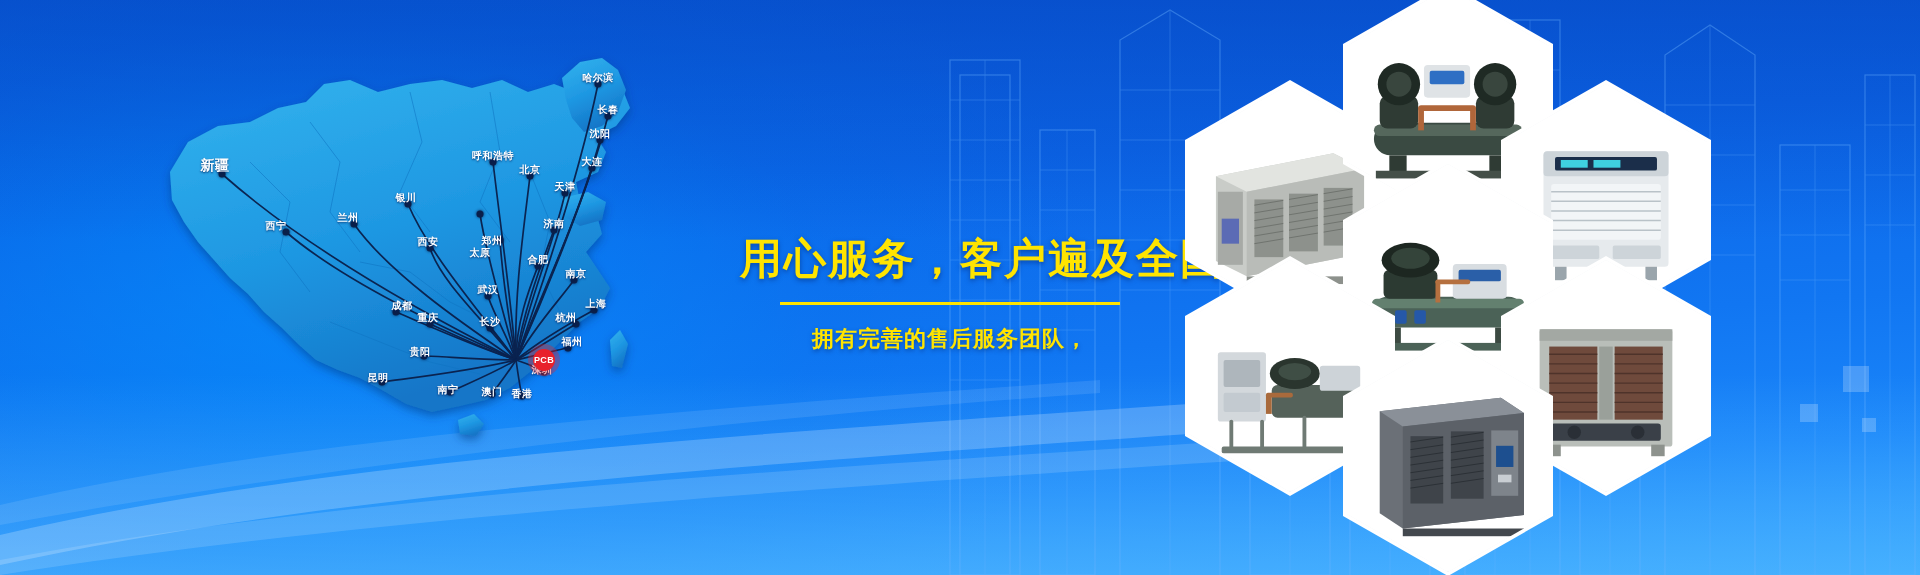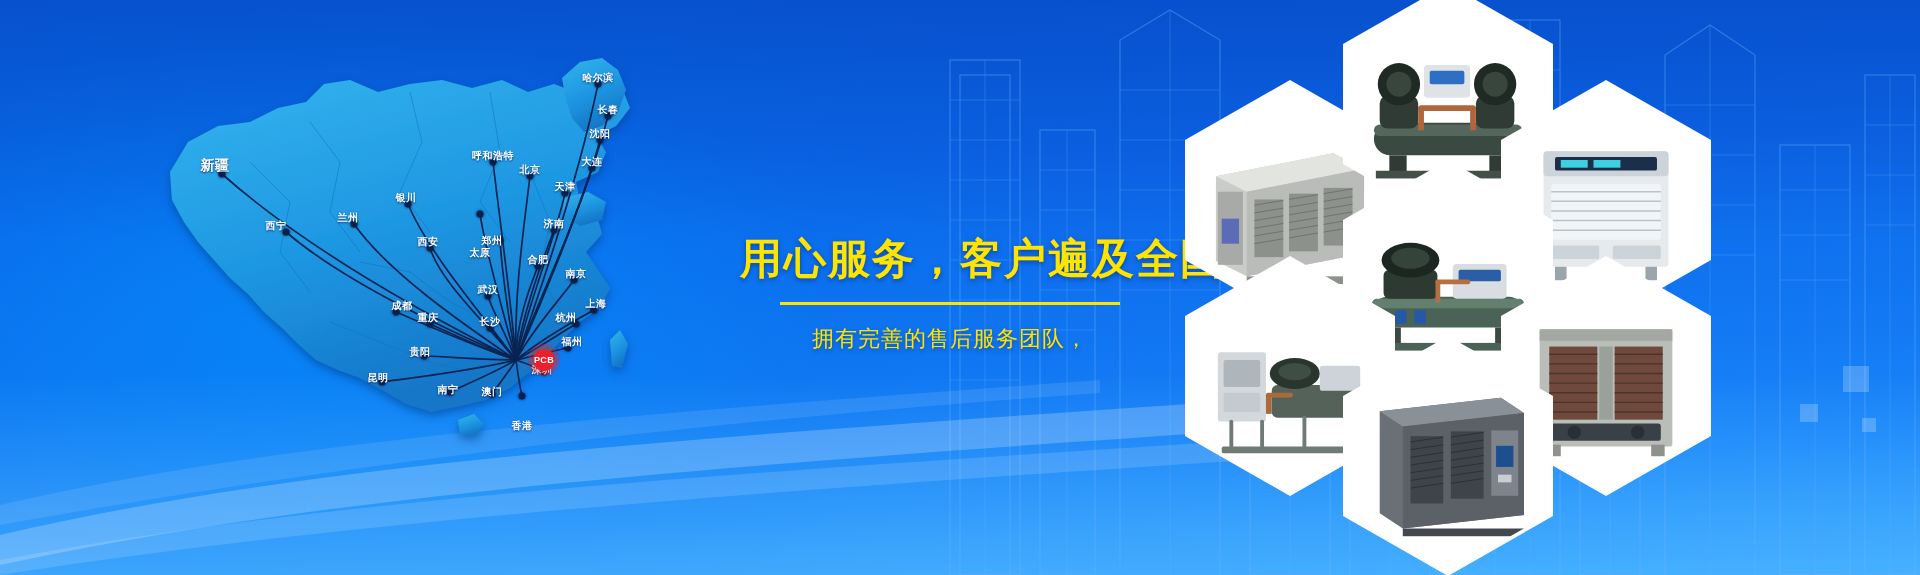--- a/index.html
+++ b/index.html
@@ -80,21 +80,21 @@
     text-shadow:0 2px 5px rgba(0,35,110,.55);
   }
   .divider {
     margin:22px auto 0;
     width:340px; height:3px;
     background:#ffe400;
   }
   .subline {
     color:#ffe400;
     font-size:22px;
-    font-weight:400;
+    font-weight:700;
     letter-spacing:1px;
     line-height:1.42;
     margin-top:18px;
     white-space:nowrap;
     text-shadow:0 2px 4px rgba(0,35,110,.5);
   }
 
   
   .hex-grid { position:absolute; left:1185px; top:-8px; width:620px; height:590px; }
   .hex {
@@ -357,21 +357,21 @@
     <div class="city" style="left:380px;top:300px;">长沙</div>
     <div class="city" style="left:292px;top:284px;">成都</div>
     <div class="city" style="left:318px;top:296px;">重庆</div>
     <div class="city" style="left:456px;top:296px;">杭州</div>
     <div class="city" style="left:310px;top:330px;">贵阳</div>
     <div class="city" style="left:462px;top:320px;">福州</div>
     <div class="city" style="left:268px;top:356px;">昆明</div>
     <div class="city" style="left:432px;top:348px;">深圳</div>
     <div class="city" style="left:338px;top:368px;">南宁</div>
     <div class="city" style="left:382px;top:370px;">澳门</div>
-    <div class="city" style="left:412px;top:372px;margin-top:32px;">香港</div>
+    <div class="city" style="left:412px;top:372px;">香港</div>
 
     <div class="hub" style="left:406px;top:338px;">
       <svg viewBox="0 0 34 34" width="34" height="34">
         <circle cx="17" cy="17" r="16" fill="#e8212b" opacity="0.35"></circle>
         <circle cx="17" cy="17" r="11" fill="#e8212b"></circle>
       </svg>
       <div class="hub-label">PCB</div>
     </div>
   </div>
 

